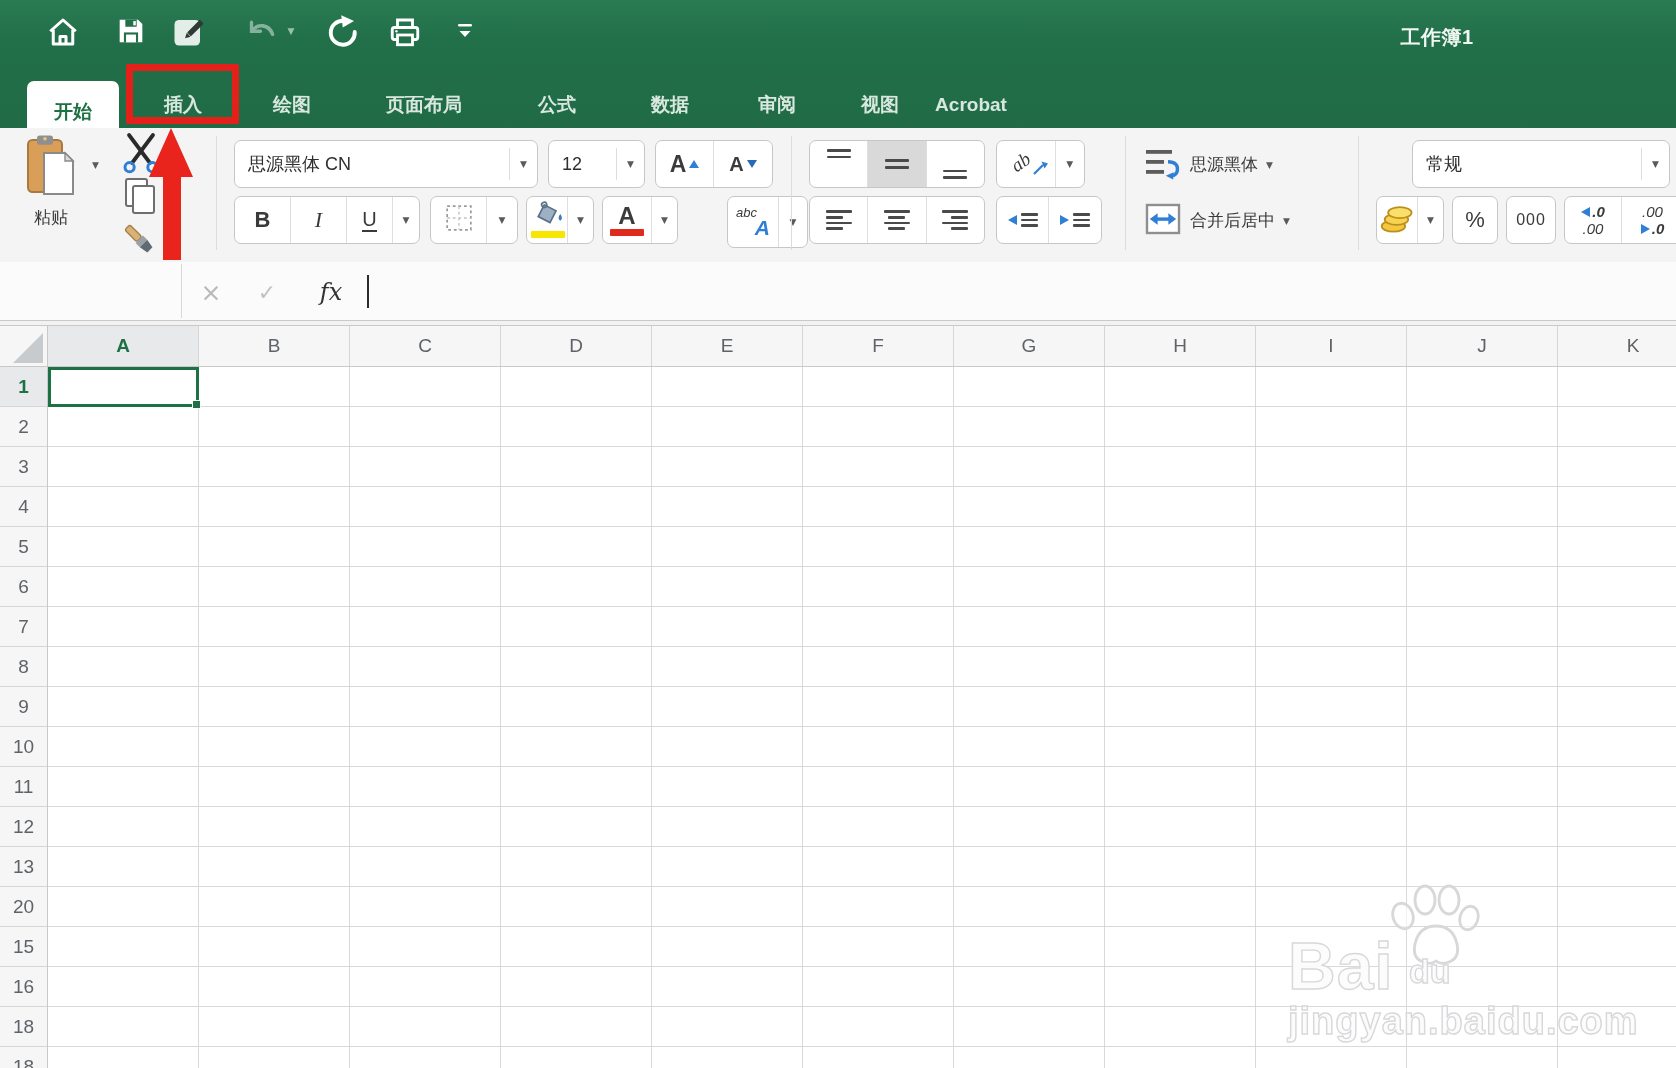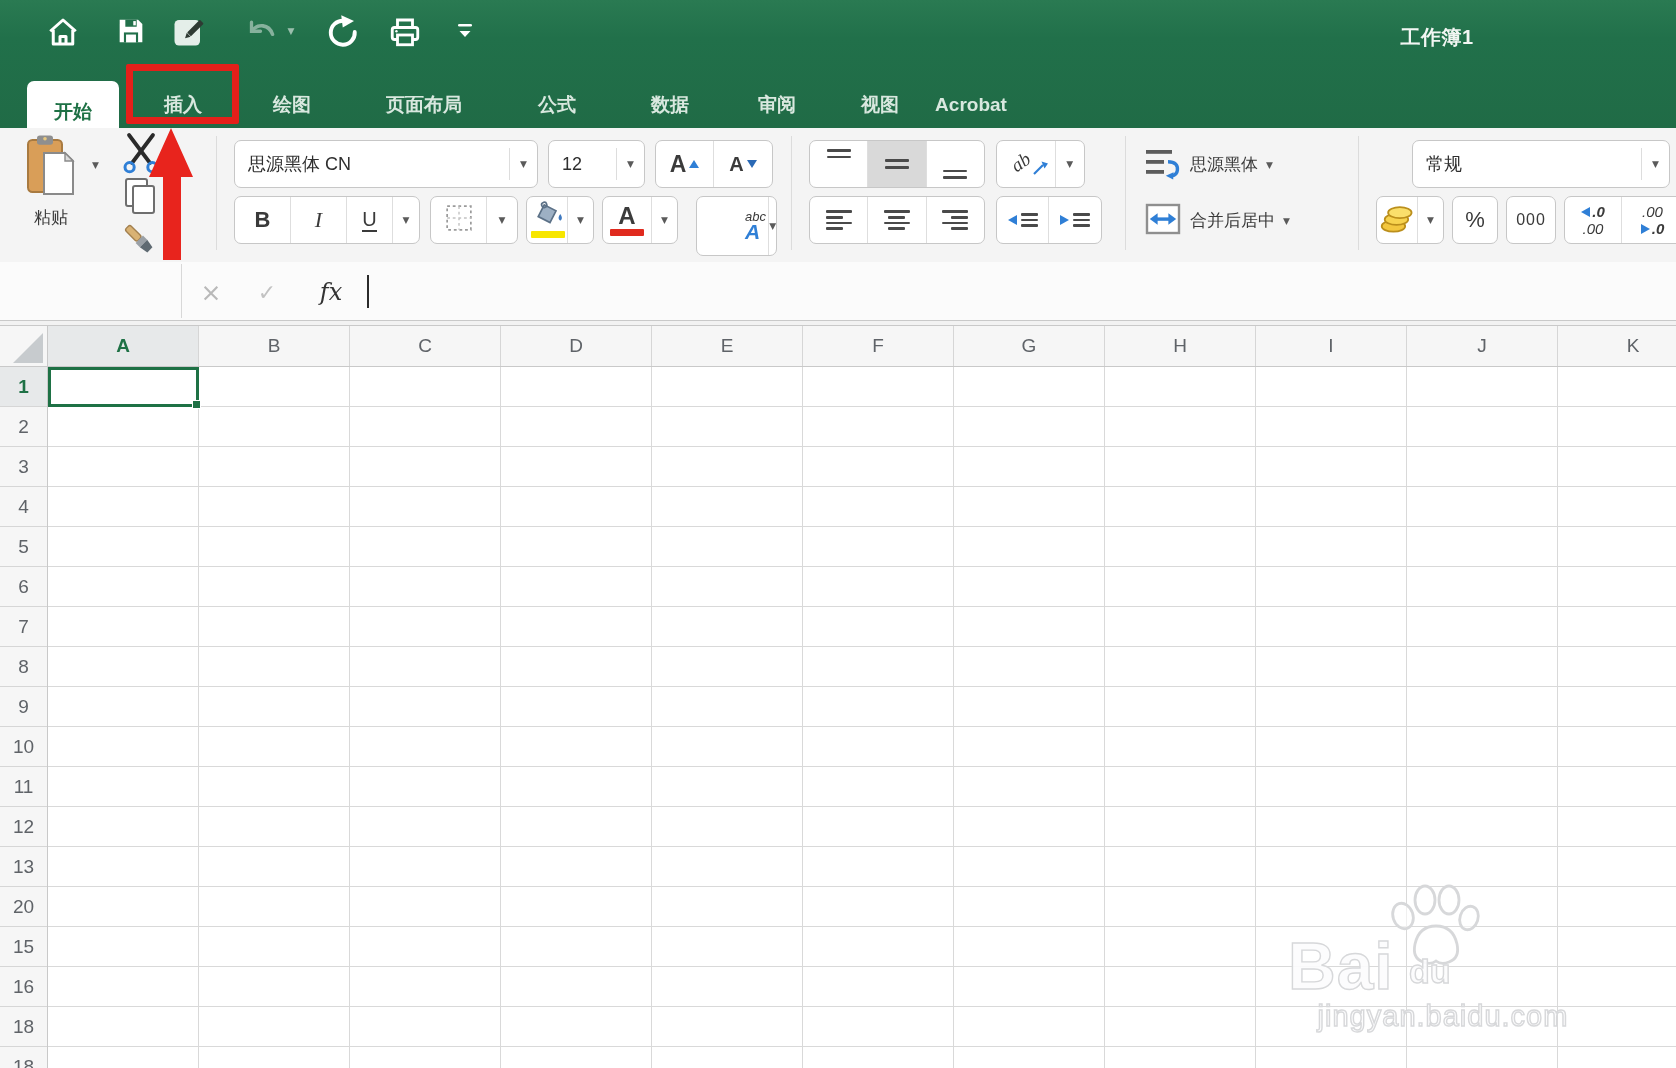--- a/index.html
+++ b/index.html
@@ -93,21 +93,21 @@
   
   .annobox{position:absolute;left:126px;top:64px;width:113px;height:60px;border:7px solid #e4201a;box-sizing:border-box;border-radius:2px;z-index:9;}
   .arrow{position:absolute;left:141px;top:124px;z-index:9;}
 
   
   .wm{position:absolute;left:1288px;top:562px;width:310px;height:155px;z-index:3;pointer-events:none;
       color:rgba(252,252,253,.9);-webkit-text-stroke:1.4px #d7d8da;}
   .wm .bai{position:absolute;left:0;top:40px;font-size:66px;font-weight:800;letter-spacing:1px;}
   .wm .du{position:absolute;left:121px;top:64px;font-size:34px;font-weight:800;}
   .wm .jy{position:absolute;left:197px;top:44px;font-size:55px;font-weight:800;}
-  .wm .url{position:absolute;left:0;top:112px;width:310px;text-align:center;font-size:29px;font-weight:400;letter-spacing:1px;}
+  .wm .url{position:absolute;left:0;top:112px;width:310px;text-align:center;font-size:38px;font-weight:700;letter-spacing:1px;}
   .wm svg{position:absolute;left:99px;top:-4px;}
 </style>
 </head>
 <body>
 
 <div class="stage">
 
   <header class="chrome">
 
     <button class="qbtn" style="left:63px;">
@@ -295,21 +295,21 @@
     <div class="seg" style="left:602px;top:68px;width:76px;height:48px;">
       <span style="width:50px;position:relative;flex-direction:column;gap:1px;">
         <b class="letterA" style="font-size:24px;">A</b>
         <i class="colorbar" style="position:static;width:34px;height:7px;background:#e02a1e;"></i>
       </span>
       <span style="width:26px;">
           <i class="caret">▼</i>
         </span>
     </div>
 
-    <div class="seg" style="left:696px;top:68px;width:81px;height:60px;padding-left:40px;">
+    <div class="seg" style="left:727px;top:68px;width:81px;height:52px;">
       <span style="width:52px;flex-direction:column;align-items:flex-start;padding-left:8px;">
         <i class="ph-abc">abc</i>
         <i class="ph-a" style="align-self:flex-end;padding-right:8px;">A</i>
       </span>
       <span style="width:29px;">
           <i class="caret">▼</i>
         </span>
     </div>
 
     <div class="rsep" style="left:791px;"></div>

